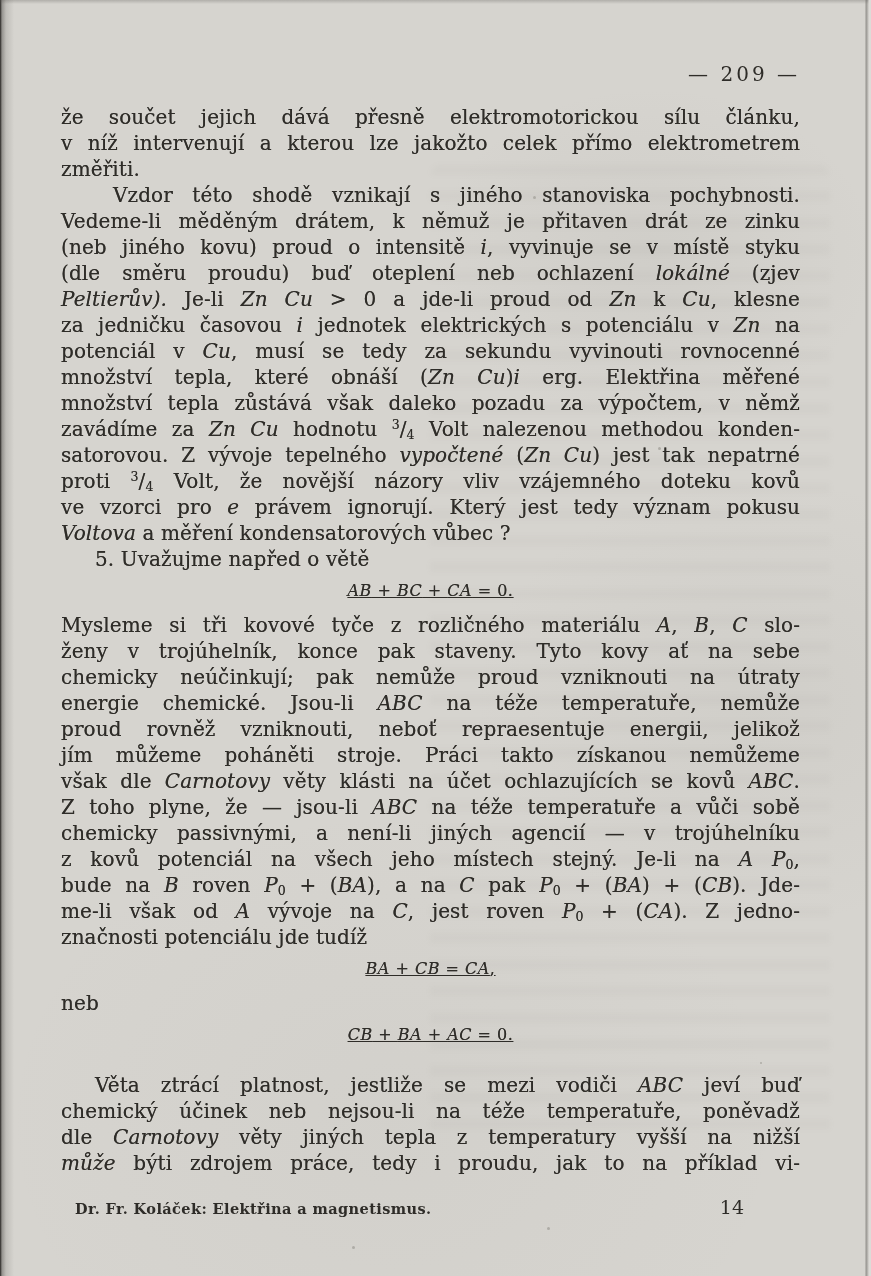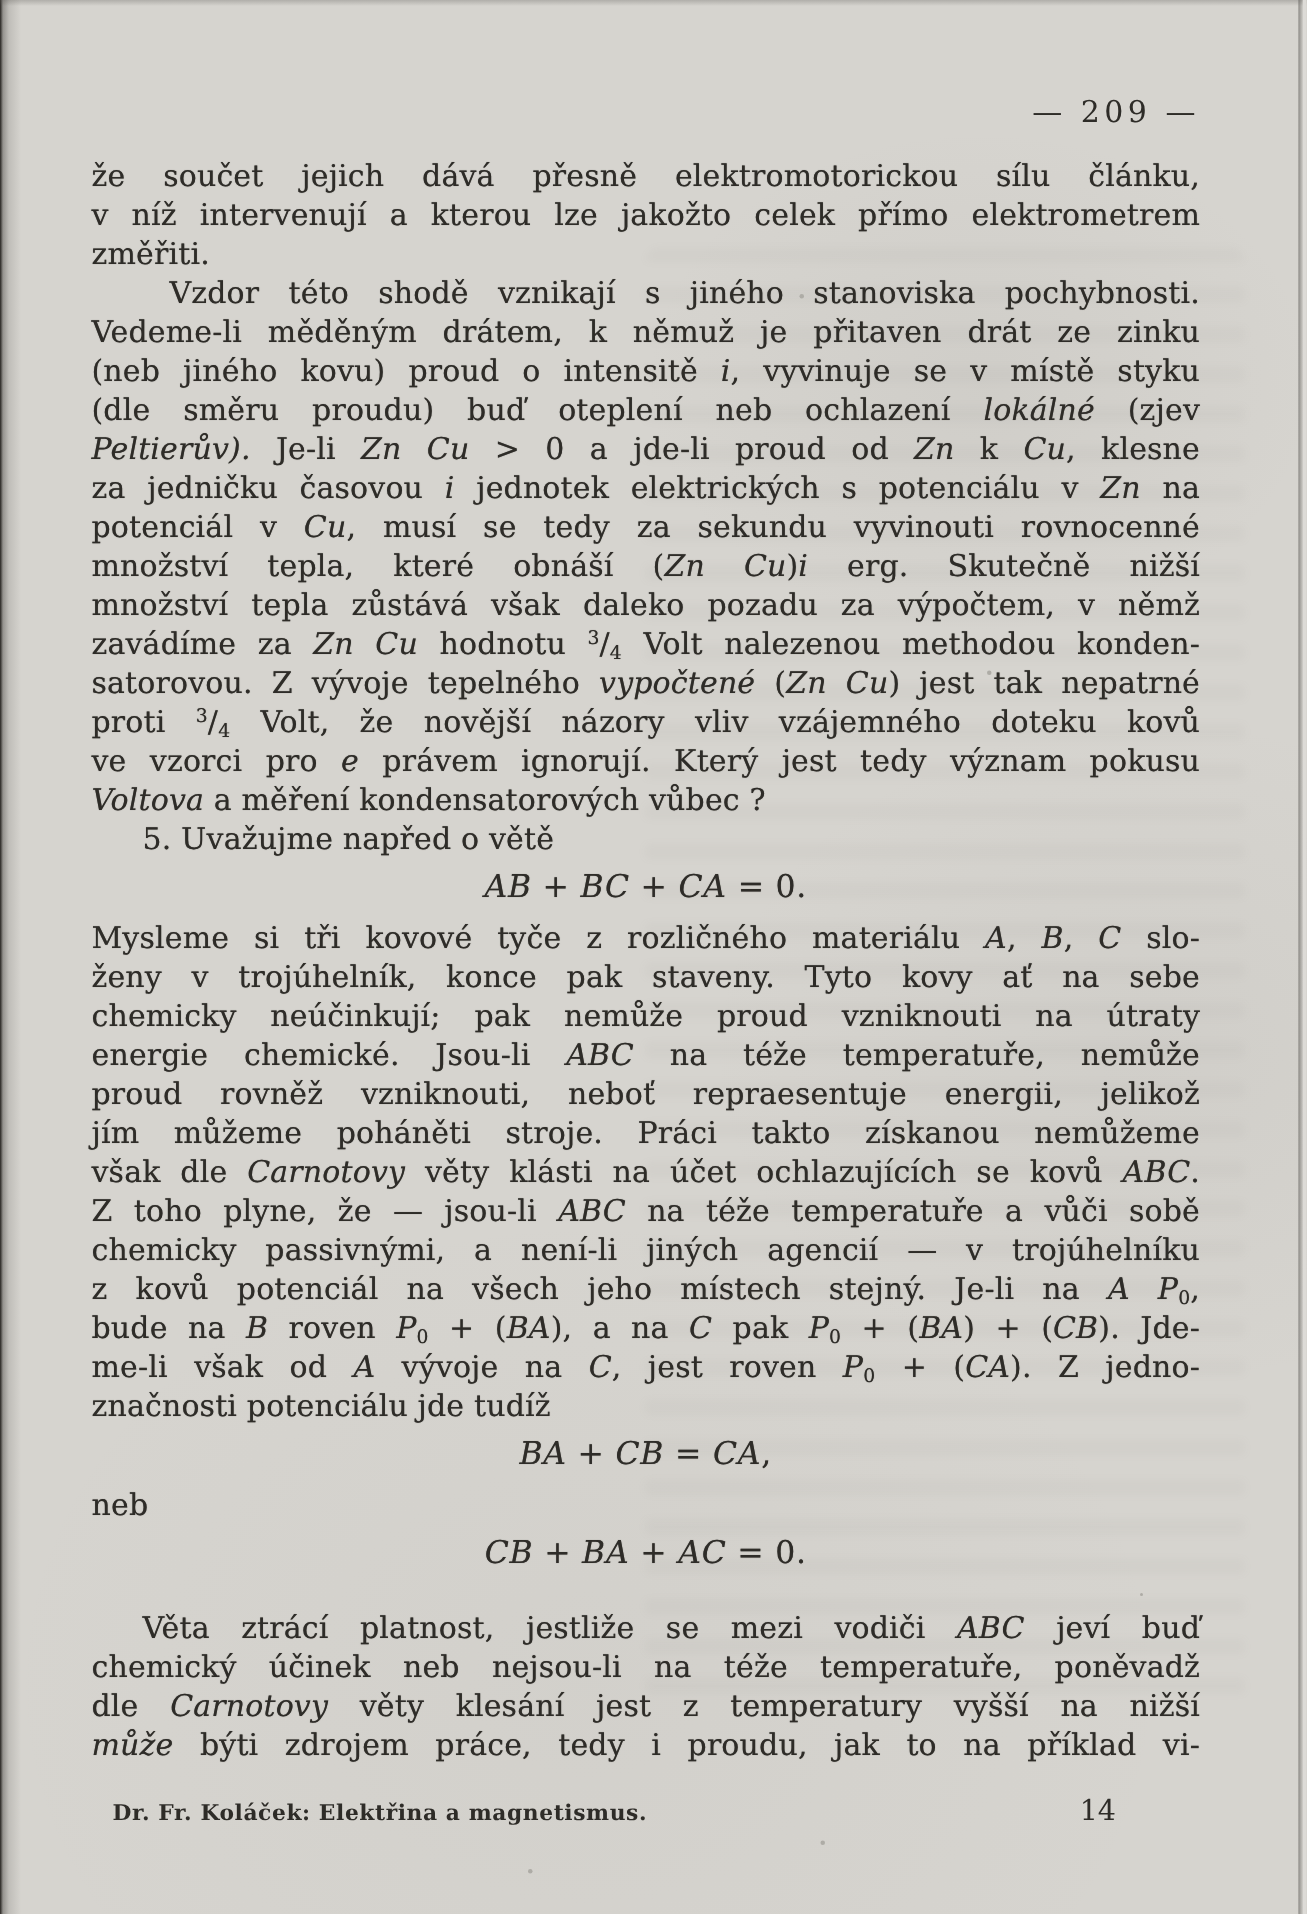--- a/index.html
+++ b/index.html
@@ -46,21 +46,21 @@
   .text-col {
     position: absolute; left: 61px; top: 104px; width: 739px;
     font-size: 20px; line-height: 26px; letter-spacing: .1px;
     text-shadow: 0 0 .5px rgba(46,44,40,.7);
   }
   .ln { min-height: 26px; }
   .j { text-align: justify; text-align-last: justify; }
   .l { text-align: left; }
   .ind { text-indent: 34px; }
   .ind2 { text-indent: 52px; }
-  .f { text-align: center; text-align-last: center; font-size: 21px; margin: 6px 0 8px; letter-spacing: .5px; }
+  .f { text-align: center; text-align-last: center; font-size: 16px; margin: 6px 0 8px; letter-spacing: .5px; text-decoration: underline; }
   .mt { margin-top: 24px; }
   .it { font-style: italic; }
   sup, sub { font-size: 12.5px; line-height: 0; }
   sup { vertical-align: 7px; }
   sub { vertical-align: -3px; }
   .footer {
     position: absolute; left: 61px; top: 1196px; width: 739px;
     display: flex; justify-content: space-between; align-items: baseline;
   }
   .cite { font-weight: bold; font-size: 14.5px; letter-spacing: .4px; margin-left: 14px; }
@@ -79,21 +79,21 @@
       <div class="ln j"><span>že součet jejich dává přesně elektromotorickou sílu článku,</span></div>
       <div class="ln j"><span>v níž intervenují a kterou lze jakožto celek přímo elektrometrem</span></div>
       <div class="ln l"><span>změřiti.</span></div>
       <div class="ln j ind2"><span>Vzdor této shodě vznikají s jiného stanoviska pochybnosti.</span></div>
       <div class="ln j"><span>Vedeme-li měděným drátem, k němuž je přitaven drát ze zinku</span></div>
       <div class="ln j"><span>(neb jiného kovu) proud o intensitě </span><span class="it">i</span><span>, vyvinuje se v místě styku</span></div>
       <div class="ln j"><span>(dle směru proudu) buď oteplení neb ochlazení </span><span class="it">lokálné</span><span> (zjev</span></div>
       <div class="ln j"><span class="it">Peltierův).</span><span> Je-li </span><span class="it">Zn Cu</span><span> &gt; 0 a jde-li proud od </span><span class="it">Zn</span><span> k </span><span class="it">Cu</span><span>, klesne</span></div>
       <div class="ln j"><span>za jedničku časovou </span><span class="it">i</span><span> jednotek elektrických s potenciálu v </span><span class="it">Zn</span><span> na</span></div>
       <div class="ln j"><span>potenciál v </span><span class="it">Cu</span><span>, musí se tedy za sekundu vyvinouti rovnocenné</span></div>
-      <div class="ln j"><span>množství tepla, které obnáší (</span><span class="it">Zn Cu</span><span>)</span><span class="it">i</span><span> erg. Skutečně nižší</span></div>
+      <div class="ln j"><span>množství tepla, které obnáší (</span><span class="it">Zn Cu</span><span>)</span><span class="it">i</span><span> erg. Elektřina měřené</span></div>
       <div class="ln j"><span>množství tepla zůstává však daleko pozadu za výpočtem, v němž</span></div>
       <div class="ln j"><span>zavádíme za </span><span class="it">Zn Cu</span><span> hodnotu </span><sup>3</sup><span>/</span><sub>4</sub><span> Volt nalezenou methodou konden-</span></div>
       <div class="ln j"><span>satorovou. Z vývoje tepelného </span><span class="it">vypočtené</span><span> (</span><span class="it">Zn Cu</span><span>) jest tak nepatrné</span></div>
       <div class="ln j"><span>proti </span><sup>3</sup><span>/</span><sub>4</sub><span> Volt, že novější názory vliv vzájemného doteku kovů</span></div>
       <div class="ln j"><span>ve vzorci pro </span><span class="it">e</span><span> právem ignorují. Který jest tedy význam pokusu</span></div>
       <div class="ln l"><span class="it">Voltova</span><span> a měření kondensatorových vůbec ?</span></div>
       <div class="ln l ind"><span>5. Uvažujme napřed o větě</span></div>
       <div class="ln f"><span class="it">AB</span><span> + </span><span class="it">BC</span><span> + </span><span class="it">CA</span><span> = 0.</span></div>
       <div class="ln j"><span>Mysleme si tři kovové tyče z rozličného materiálu </span><span class="it">A</span><span>, </span><span class="it">B</span><span>, </span><span class="it">C</span><span> slo-</span></div>
       <div class="ln j"><span>ženy v trojúhelník, konce pak staveny. Tyto kovy ať na sebe</span></div>
@@ -106,21 +106,21 @@
       <div class="ln j"><span>chemicky passivnými, a není-li jiných agencií — v trojúhelníku</span></div>
       <div class="ln j"><span>z kovů potenciál na všech jeho místech stejný. Je-li na </span><span class="it">A P</span><sub>0</sub><span>,</span></div>
       <div class="ln j"><span>bude na </span><span class="it">B</span><span> roven </span><span class="it">P</span><sub>0</sub><span> + (</span><span class="it">BA</span><span>), a na </span><span class="it">C</span><span> pak </span><span class="it">P</span><sub>0</sub><span> + (</span><span class="it">BA</span><span>) + (</span><span class="it">CB</span><span>). Jde-</span></div>
       <div class="ln j"><span>me-li však od </span><span class="it">A</span><span> vývoje na </span><span class="it">C</span><span>, jest roven </span><span class="it">P</span><sub>0</sub><span> + (</span><span class="it">CA</span><span>). Z jedno-</span></div>
       <div class="ln l"><span>značnosti potenciálu jde tudíž</span></div>
       <div class="ln f"><span class="it">BA</span><span> + </span><span class="it">CB</span><span> = </span><span class="it">CA</span><span>,</span></div>
       <div class="ln l"><span>neb</span></div>
       <div class="ln f"><span class="it">CB</span><span> + </span><span class="it">BA</span><span> + </span><span class="it">AC</span><span> = 0.</span></div>
       <div class="ln j ind mt"><span>Věta ztrácí platnost, jestliže se mezi vodiči </span><span class="it">ABC</span><span> jeví buď</span></div>
       <div class="ln j"><span>chemický účinek neb nejsou-li na téže temperatuře, poněvadž</span></div>
-      <div class="ln j"><span>dle </span><span class="it">Carnotovy</span><span> věty klesání jest z temperatury vyšší na nižší</span></div>
+      <div class="ln j"><span>dle </span><span class="it">Carnotovy</span><span> věty jiných tepla z temperatury vyšší na nižší</span></div>
       <div class="ln j"><span class="it">může</span><span> býti zdrojem práce, tedy i proudu, jak to na příklad vi-</span></div>
     </div>
 
   <div class="footer">
     <span class="cite">Dr. Fr. Koláček: Elektřina a magnetismus.</span>
     <span class="sig">14</span>
   </div>
 
   <div class="speck" style="left:533px;top:196px;width:3px;height:3px;"></div>
   <div class="speck" style="left:658px;top:447px;width:3px;height:3px;"></div>

